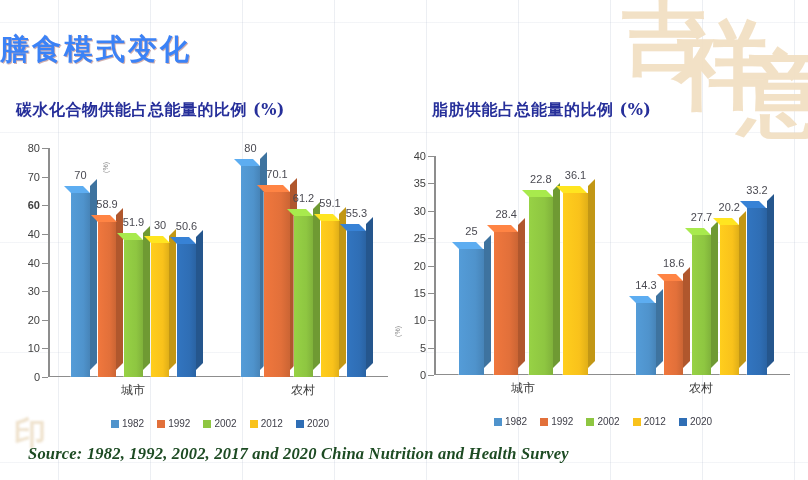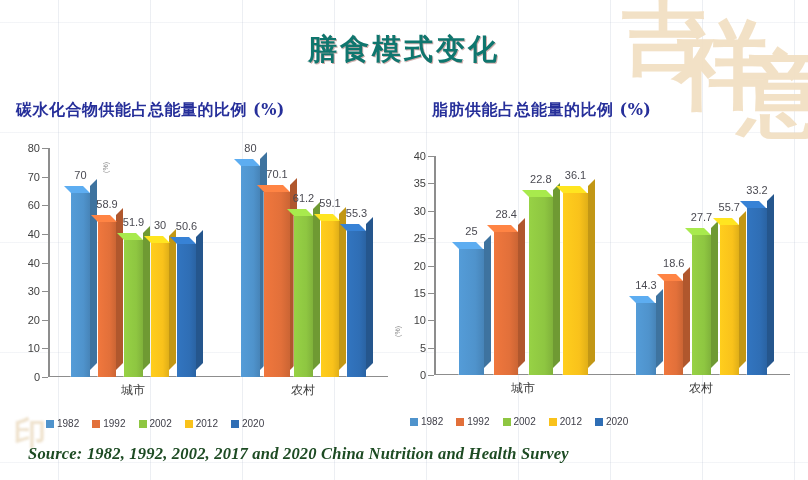--- a/index.html
+++ b/index.html
@@ -30,22 +30,22 @@
   }
   .seal span:nth-child(2){position:absolute;left:52px;top:28px;font-size:96px;}
   .seal span:nth-child(3){position:absolute;left:116px;top:56px;font-size:92px;}
   .seal-bl{
     position:absolute;left:14px;bottom:28px;width:52px;height:40px;
     color:#efe2cd;font-size:32px;font-weight:bold;font-family:"DejaVu Serif",serif;
     filter:blur(.8px);user-select:none;
   }
 
   .title{
-    position:absolute;left:0;right:0;top:30px;text-align:center;
-    font-size:29px;font-weight:bold;color:#0f766e;
+    position:absolute;left:0;right:0;top:30px;text-align:left;
+    font-size:29px;font-weight:bold;color:#3b82f6;
     font-family:"DejaVu Serif",serif;
     letter-spacing:3px;
     text-shadow:1px 1px 0 rgba(120,20,15,.35);
   }
 
   .subtitle{
     position:absolute;top:100px;
     font-size:16px;font-weight:bold;color:#262f9a;
     font-family:"DejaVu Serif",serif;letter-spacing:.5px;
     white-space:nowrap;
@@ -90,21 +90,21 @@
     position:absolute;left:50%;top:-24px;transform:translateX(-50%);
     font-size:11px;color:#4a4a52;white-space:nowrap;
   }
   .catlab{
     position:absolute;left:0;right:0;bottom:-22px;text-align:center;
     font-size:12px;color:#3a3a3a;font-family:"DejaVu Sans",sans-serif;
   }
 
   .legend{
     position:absolute;left:0;right:0;bottom:6px;
-    display:flex;justify-content:flex-start;gap:13px;
+    display:flex;justify-content:center;gap:13px;
   }
   #chart-left .legend{padding-left:40px;}
   #chart-right .legend{padding-left:18px;}
   .legend-item{display:flex;align-items:center;gap:3px;font-size:10px;color:#40404a;}
   .swatch{width:8px;height:8px;display:inline-block;}
 
   .source{
     position:absolute;left:28px;bottom:16px;
     font-size:16.5px;font-weight:bold;font-style:italic;color:#1d4b23;
     font-family:"Liberation Serif","DejaVu Serif",serif;
@@ -236,21 +236,21 @@
       <div class="ylab" style="top: 87.5%;">10</div>
       <div class="tick" style="top: 75%;"></div>
       <div class="ylab" style="top: 75%;">20</div>
       <div class="tick" style="top: 62.5%;"></div>
       <div class="ylab" style="top: 62.5%;">30</div>
       <div class="tick" style="top: 50%;"></div>
       <div class="ylab" style="top: 50%;">40</div>
       <div class="tick" style="top: 37.5%;"></div>
       <div class="ylab" style="top: 37.5%;">40</div>
       <div class="tick" style="top: 25%;"></div>
-      <div class="ylab" style="top: 25%;">60</div>
+      <div class="ylab" style="top: 25%; font-weight: bold;">60</div>
       <div class="tick" style="top: 12.5%;"></div>
       <div class="ylab" style="top: 12.5%;">70</div>
       <div class="tick" style="top: 0%;"></div>
       <div class="ylab" style="top: 0%;">80</div>
     </div>
   <div class="floating-pct" style="left:96px;top:22px;">(%)</div>
   <div class="legend">
       <div class="legend-item">
         <span class="swatch" style="background: rgb(79, 147, 204);"></span>
         <span>1982</span>
@@ -340,21 +340,21 @@
                 <div class="side" style="background: rgb(111, 154, 51);"></div>
                 <div class="top" style="background: rgb(168, 234, 77);"></div>
                 <div class="val">27.7</div>
               </div>
             </div>
             <div class="barwrap">
               <div class="bar" title="2012: 29.7" style="height: 68.31%;">
                 <div class="face" style="background: linear-gradient(to right, rgb(255, 206, 29), rgb(249, 194, 27) 65%, rgb(224, 175, 24));"></div>
                 <div class="side" style="background: rgb(194, 151, 21);"></div>
                 <div class="top" style="background: rgb(255, 229, 32);"></div>
-                <div class="val">55.7</div>
+                <div class="val">20.2</div>
               </div>
             </div>
             <div class="barwrap">
               <div class="bar" title="2020: 33.2" style="height: 76.36%;">
                 <div class="face" style="background: linear-gradient(to right, rgb(50, 117, 192), rgb(47, 110, 181) 65%, rgb(42, 99, 163));"></div>
                 <div class="side" style="background: rgb(37, 86, 141);"></div>
                 <div class="top" style="background: rgb(55, 130, 214);"></div>
                 <div class="val">33.2</div>
               </div>
             </div>

